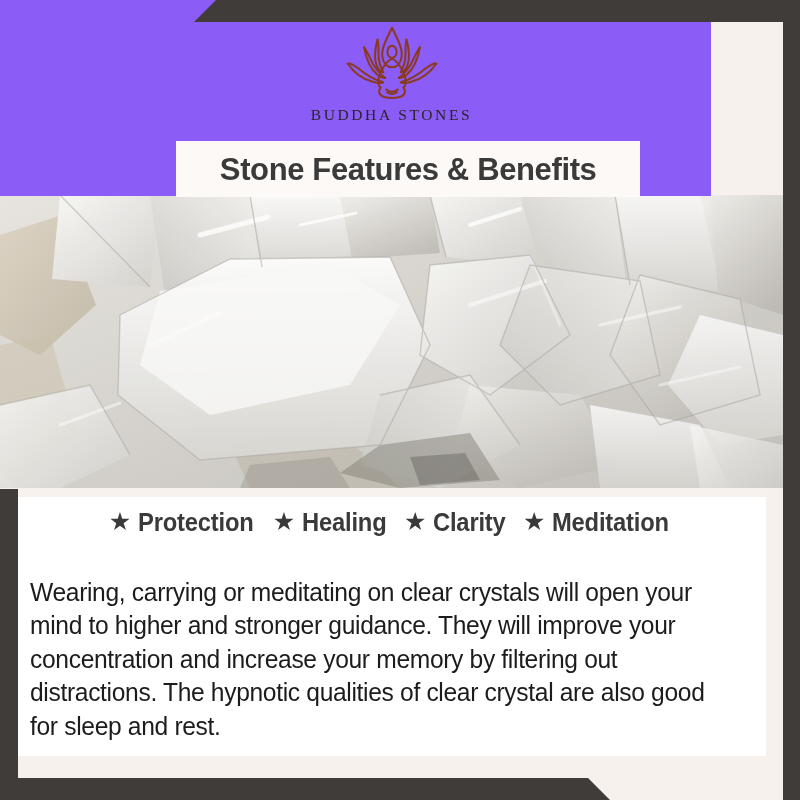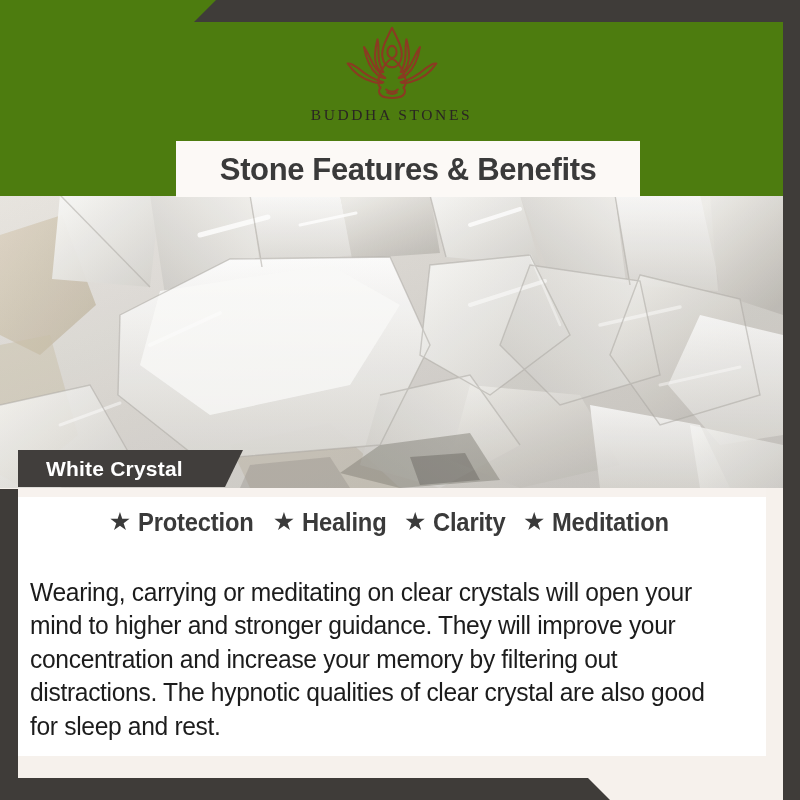--- a/index.html
+++ b/index.html
@@ -67,23 +67,23 @@
     height: 22px;
     background: #F6F1EC;
     z-index: 4;
   }
 
   
   .header {
     position: absolute;
     top: 0;
     left: 0;
-    width: 783px;
+    width: 711px;
     height: 196px;
-    background: #4d7c0f;
+    background: #8b5cf6;
     z-index: 2;
   }
   .logo-wrap {
     position: absolute;
     top: 22px;
     left: 0;
     width: 783px;
     display: flex;
     flex-direction: column;
     align-items: center;
@@ -357,23 +357,20 @@
       </g>
 
       <rect width="783" height="293" fill="url(#bgq)" opacity="0.08"></rect>
     </svg>
   </div>
 
   <div class="title-band">
     <span class="title-text">Stone Features &amp; Benefits</span>
   </div>
 
-  <div class="name-tag">
-    <span class="name-text">White Crystal</span>
-  </div>
 
   <div class="content">
     <div class="content-top-tint"></div>
 
     <div class="benefits">
       <div class="benefit">
         <span class="star">★</span>
         <span class="benefit-label">Protection</span>
       </div>
       <div class="benefit">

